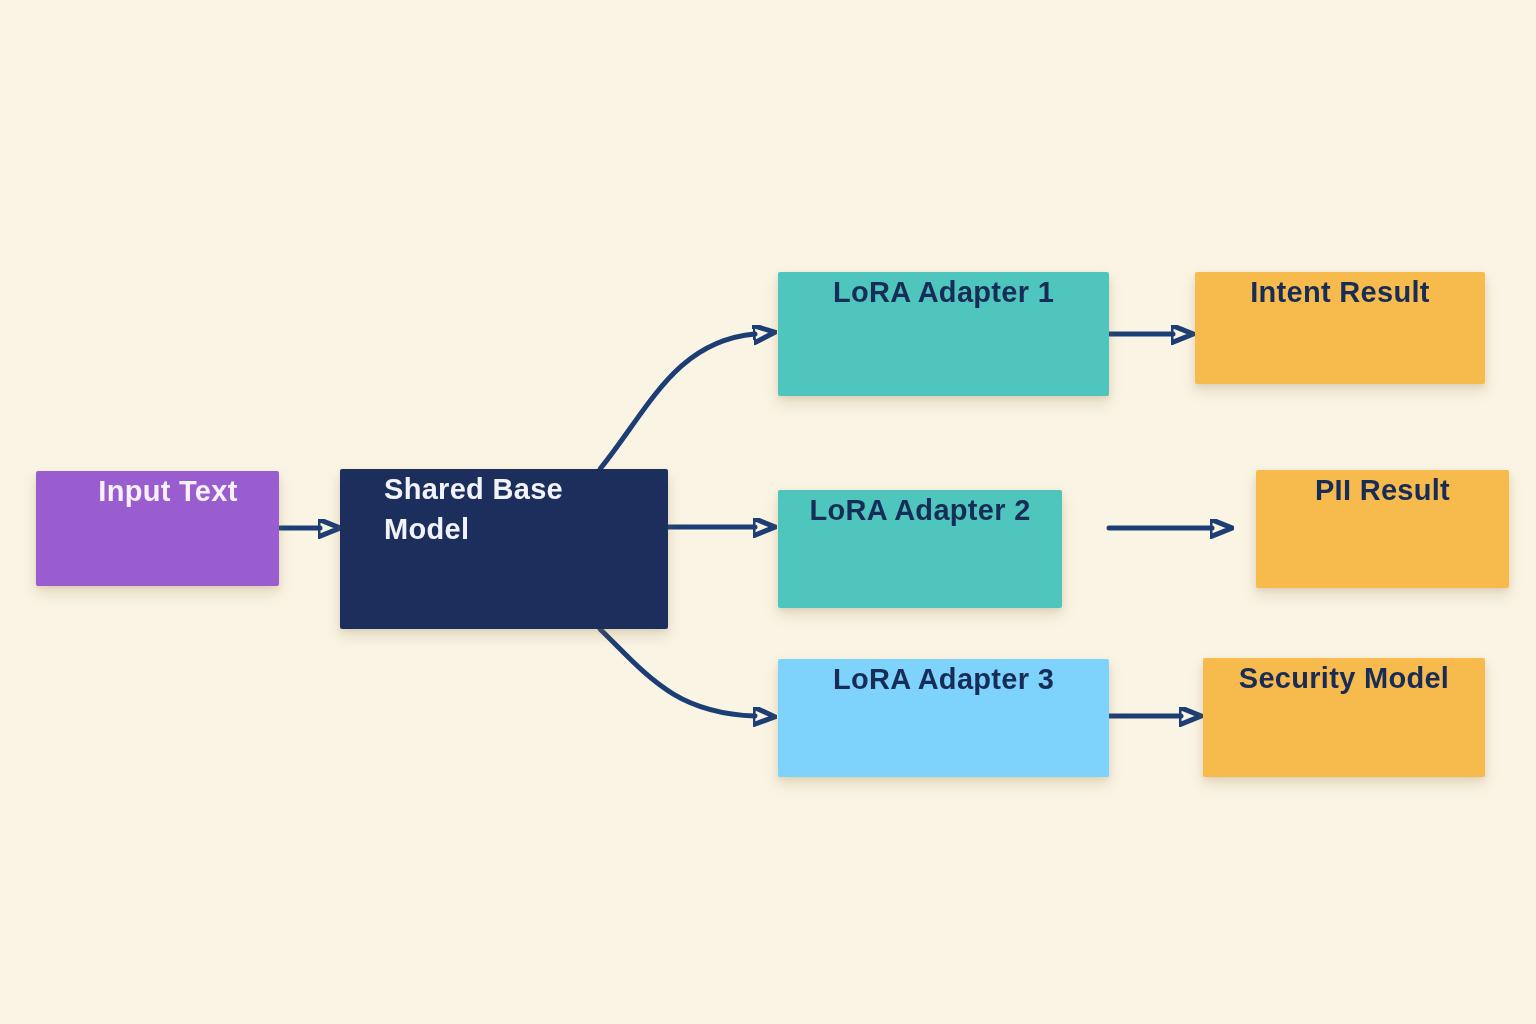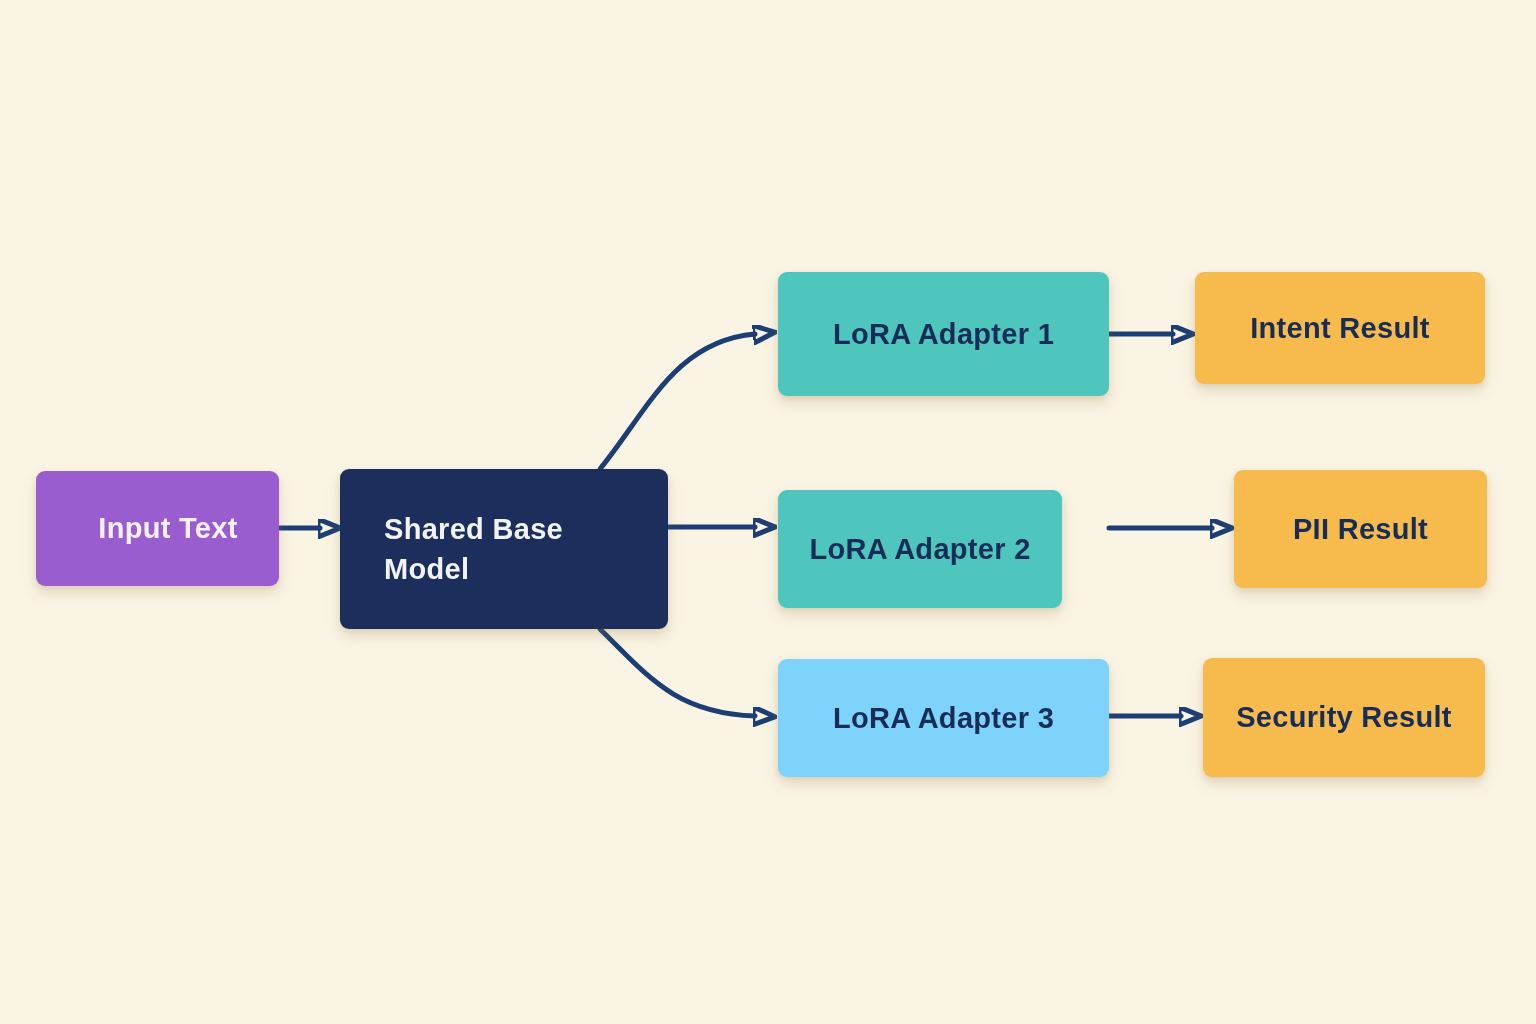--- a/index.html
+++ b/index.html
@@ -22,23 +22,23 @@
     pointer-events: none;
   }
   .edges path, .edges line {
     stroke: var(--arrow, #1c3e74);
     stroke-width: 5;
     fill: none;
     stroke-linecap: round;
   }
   .node {
     position: absolute;
-    border-radius: 9px;
+    border-radius: 2px;
     display: flex;
-    align-items: center;
+    align-items: flex-start;
     justify-content: center;
     box-sizing: border-box;
     font-weight: 700;
     font-size: 29px;
     letter-spacing: 0.3px;
     box-shadow: 0 7px 14px rgba(150, 125, 70, 0.22), 0 2px 5px rgba(150, 125, 70, 0.12);
     text-align: center;
     line-height: 1.38;
   }
   .node-input    { left: 36px;   top: 471px; width: 243px; height: 115px; padding-left: 21px; }
@@ -85,25 +85,25 @@
   </div>
 
   <div class="node node-intent" style="background: rgb(247, 187, 77); color: rgb(23, 44, 86);">
     <span>Intent Result</span>
   </div>
 
   <div class="node node-lora2" style="background: rgb(78, 198, 189); color: rgb(23, 44, 86);">
     <span>LoRA Adapter 2</span>
   </div>
 
-  <div class="node node-pii" style="background: rgb(247, 187, 77); color: rgb(23, 44, 86);">
+  <div class="node node-pii" style="background: rgb(247, 187, 77); color: rgb(23, 44, 86); margin-left: 22px;">
     <span>PII Result</span>
   </div>
 
   <div class="node node-lora3" style="background: #7dd3fc; color: rgb(23, 44, 86);">
     <span>LoRA Adapter 3</span>
   </div>
 
   <div class="node node-security" style="background: rgb(247, 187, 77); color: rgb(23, 44, 86);">
-    <span>Security Result</span>
+    <span>Security Model</span>
   </div>
 
 </div>
 
 </body></html>

